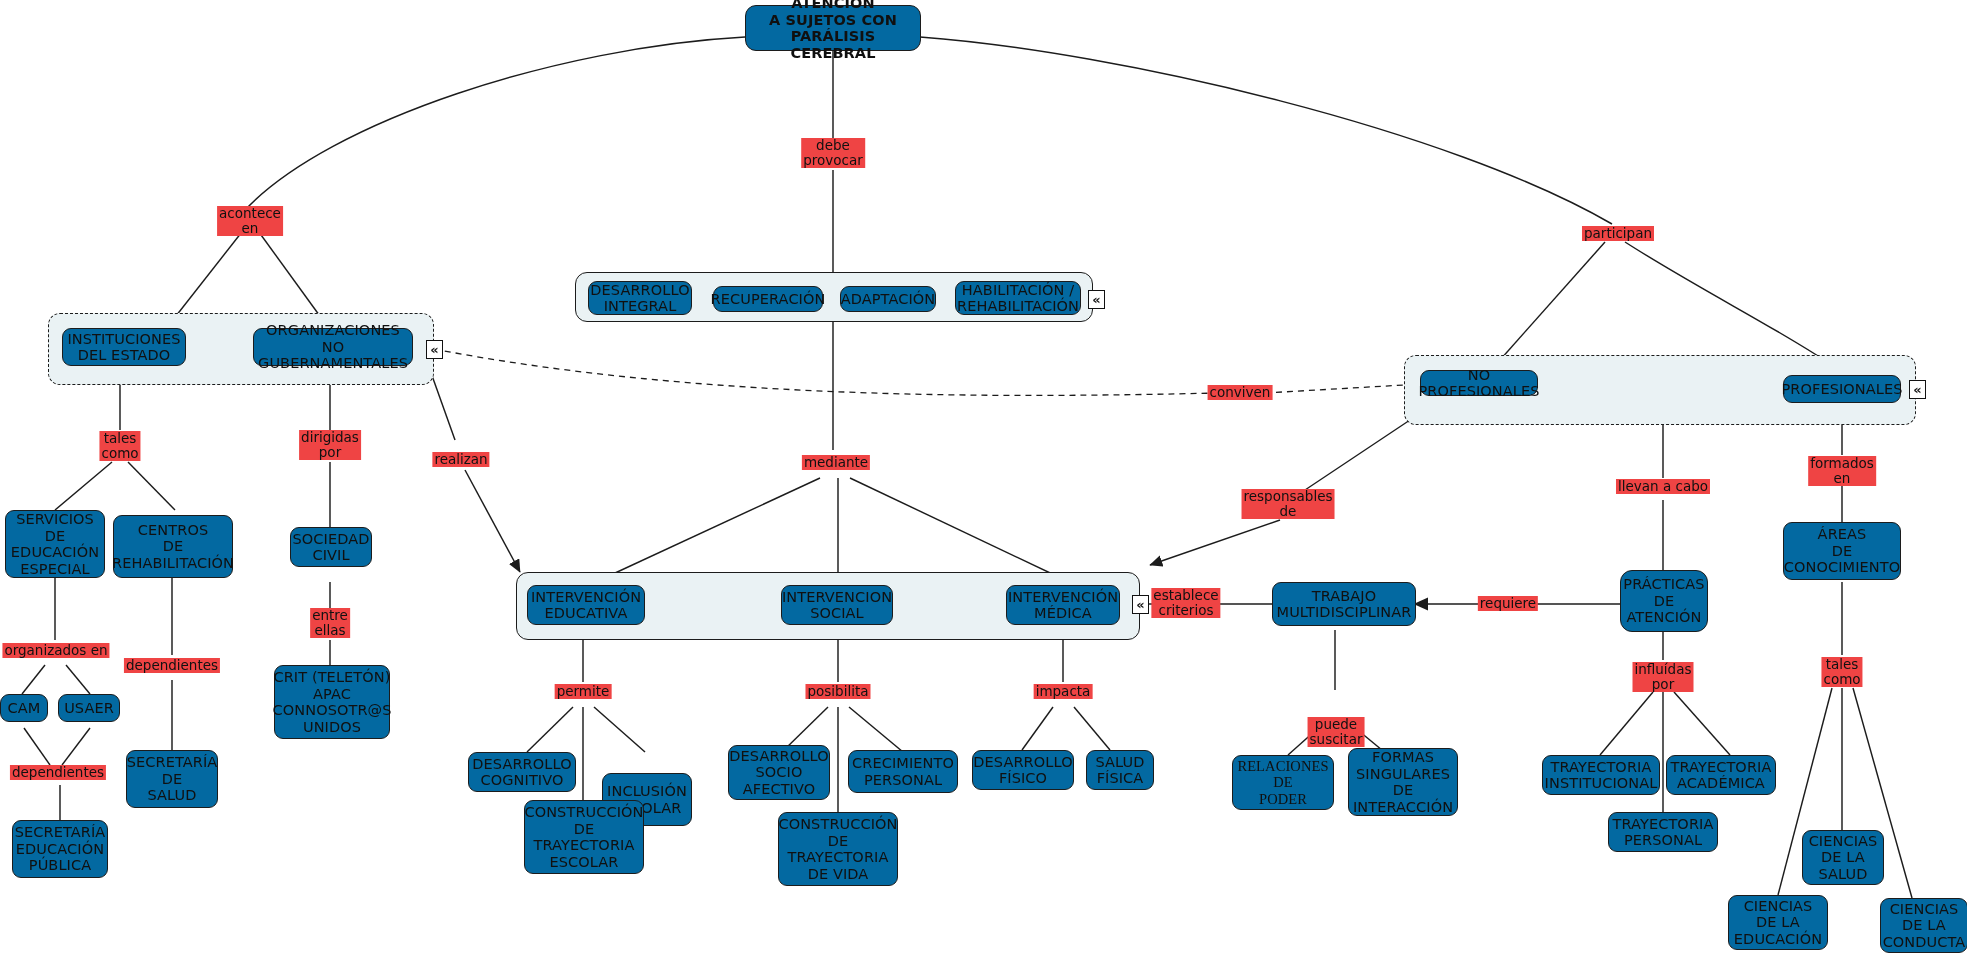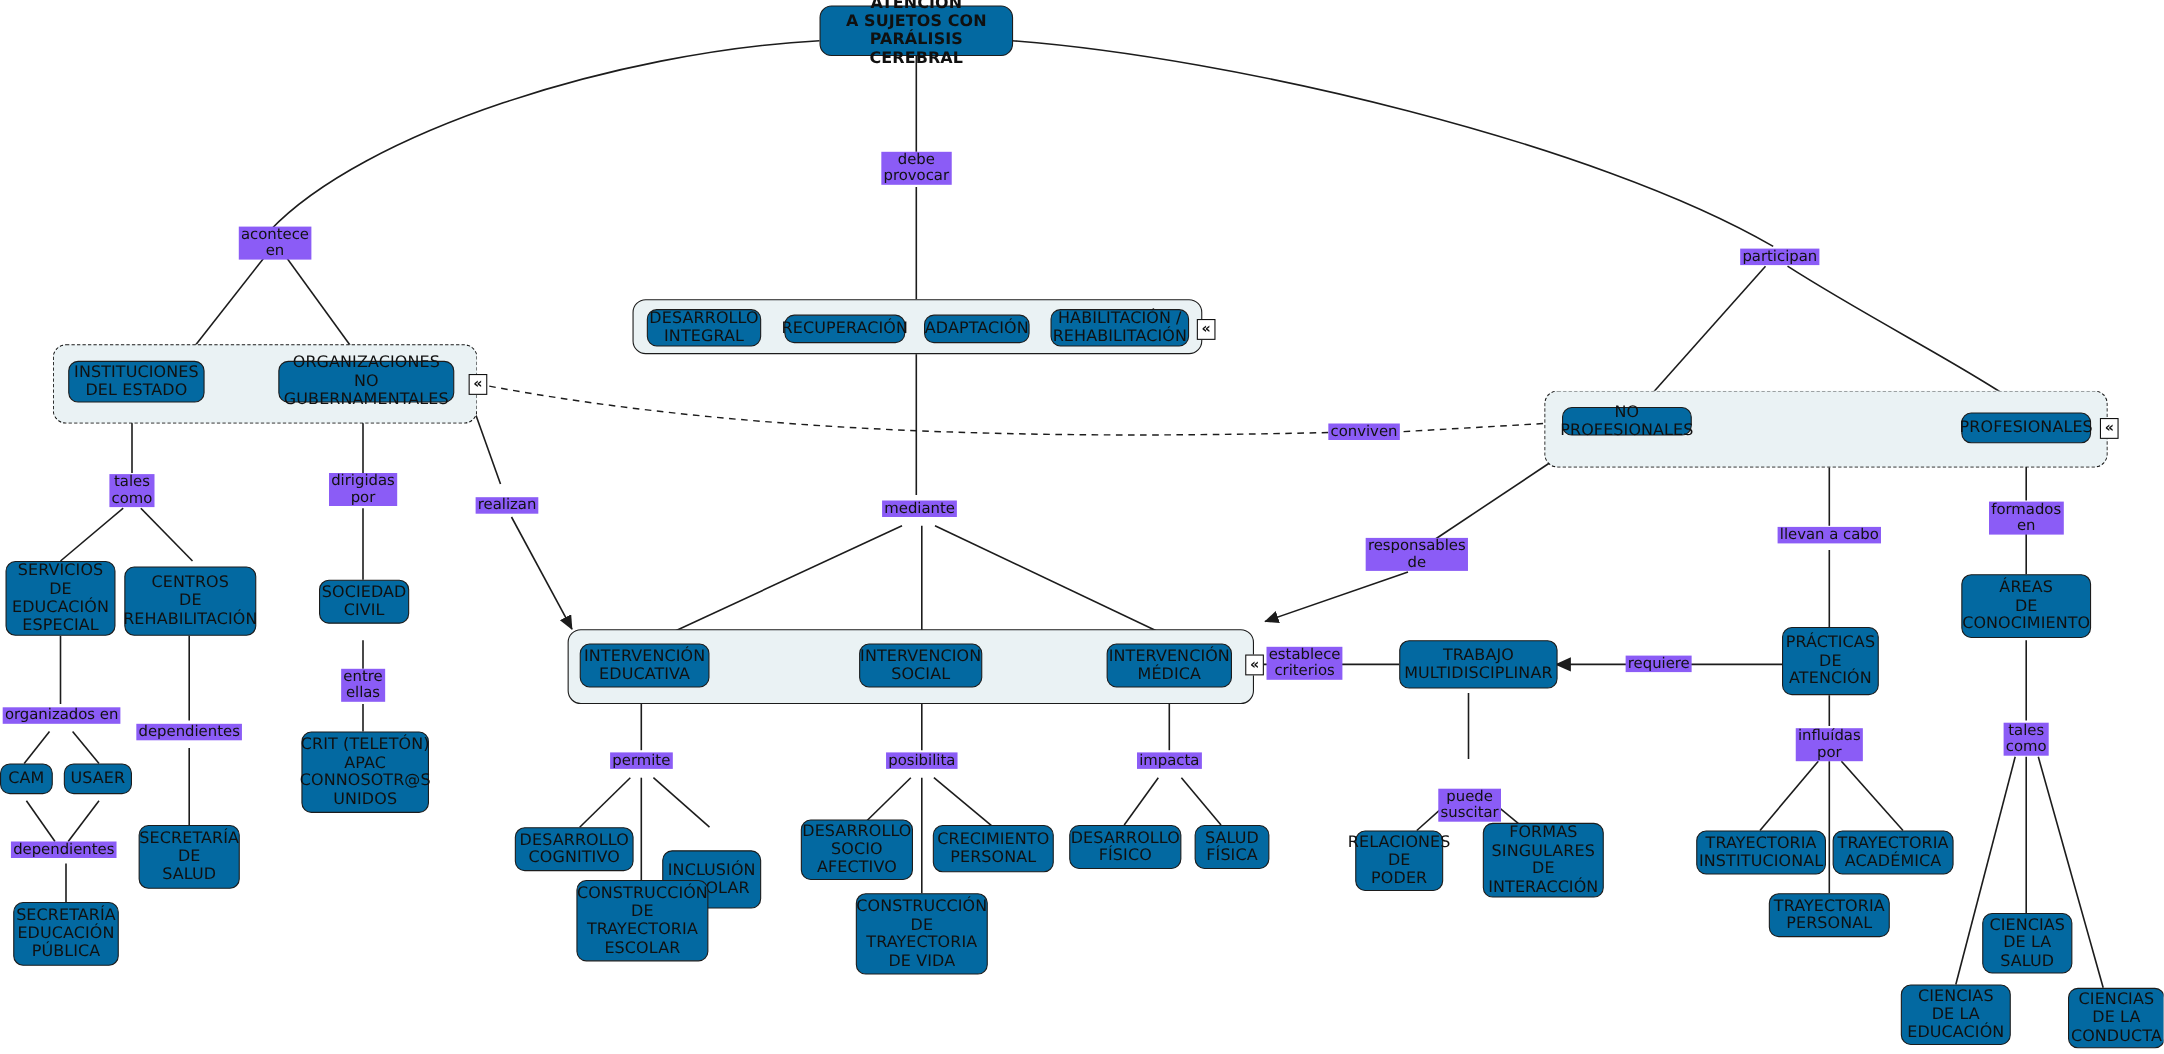--- a/index.html
+++ b/index.html
@@ -45,21 +45,21 @@
   }
 
   .lbl{
     position:absolute;
     font-size:13.5px;
     line-height:15px;
     color:#111;
     text-align:center;
     white-space:pre-line;
     transform:translate(-50%,0);
-    background:#8b5cf6;
+    background:#ef4444;
     padding:0 2px;
   }
 
   .badge{
     position:absolute;
     width:17px;height:19px;
     border:1.6px solid #111;
     background:#fff;
     box-sizing:border-box;
     font-size:13px;
@@ -252,29 +252,29 @@
 TRAYECTORIA
 DE VIDA</div>
 
   <div class="node" style="left:972px;top:750px;width:102px;height:40px;">DESARROLLO
 FÍSICO</div>
   <div class="node" style="left:1086px;top:750px;width:68px;height:40px;">SALUD
 FÍSICA</div>
 
   <div class="node" style="left:1272px;top:582px;width:144px;height:44px;">TRABAJO
 MULTIDISCIPLINAR</div>
-  <div class="node" style="left:1232px;top:755px;width:80px;height:55px;">RELACIONES
+  <div class="node" style="left:1232px;top:755px;width:102px;height:55px;font-family:Liberation Serif, serif;">RELACIONES
 DE
 PODER</div>
   <div class="node" style="left:1348px;top:748px;width:110px;height:68px;">FORMAS
 SINGULARES
 DE
 INTERACCIÓN</div>
 
-  <div class="node" style="left:1620px;top:570px;width:88px;height:62px;">PRÁCTICAS
+  <div class="node" style="left:1620px;top:570px;width:88px;height:62px;border-radius:12px;">PRÁCTICAS
 DE
 ATENCIÓN</div>
   <div class="node" style="left:1542px;top:755px;width:118px;height:40px;">TRAYECTORIA
 INSTITUCIONAL</div>
   <div class="node" style="left:1666px;top:755px;width:110px;height:40px;">TRAYECTORIA
 ACADÉMICA</div>
   <div class="node" style="left:1608px;top:812px;width:110px;height:40px;">TRAYECTORIA
 PERSONAL</div>
 
   <div class="node" style="left:1783px;top:522px;width:118px;height:58px;">ÁREAS

